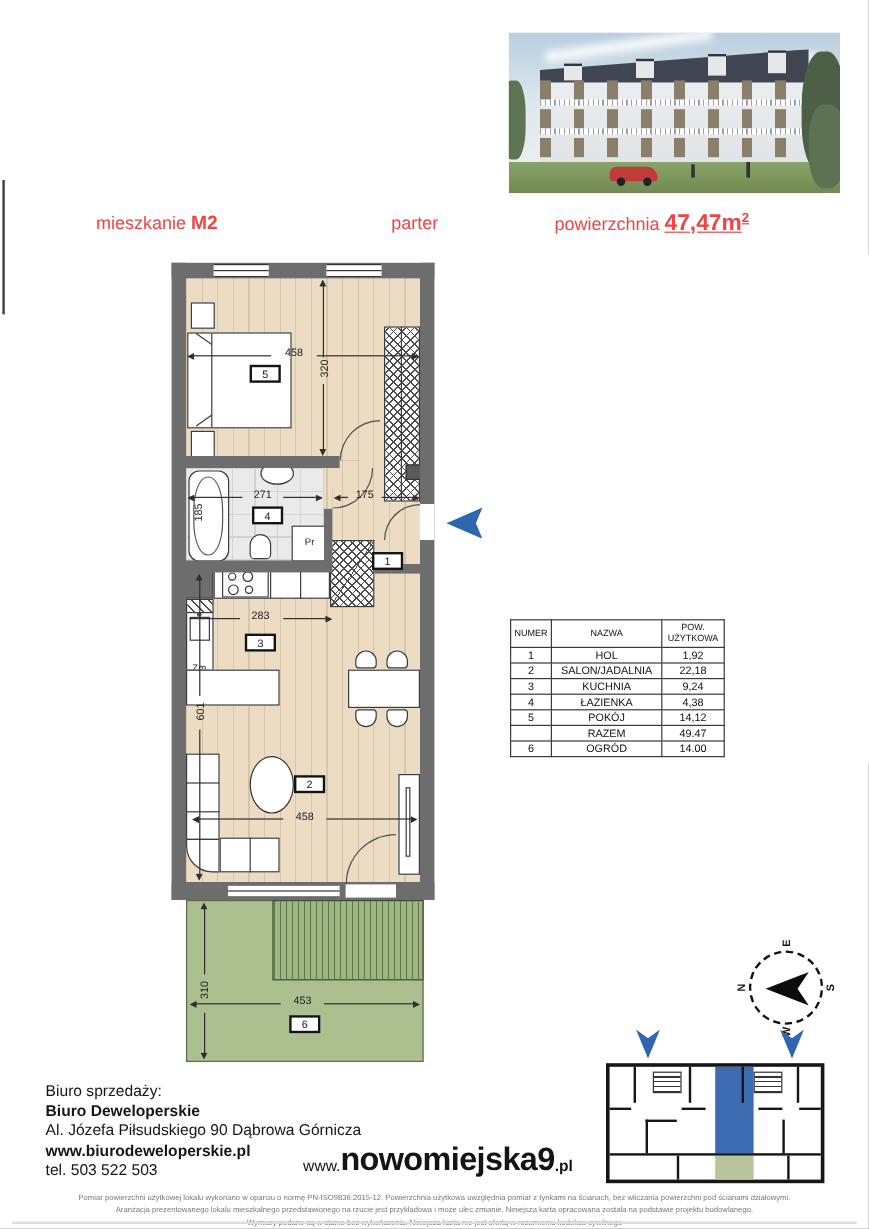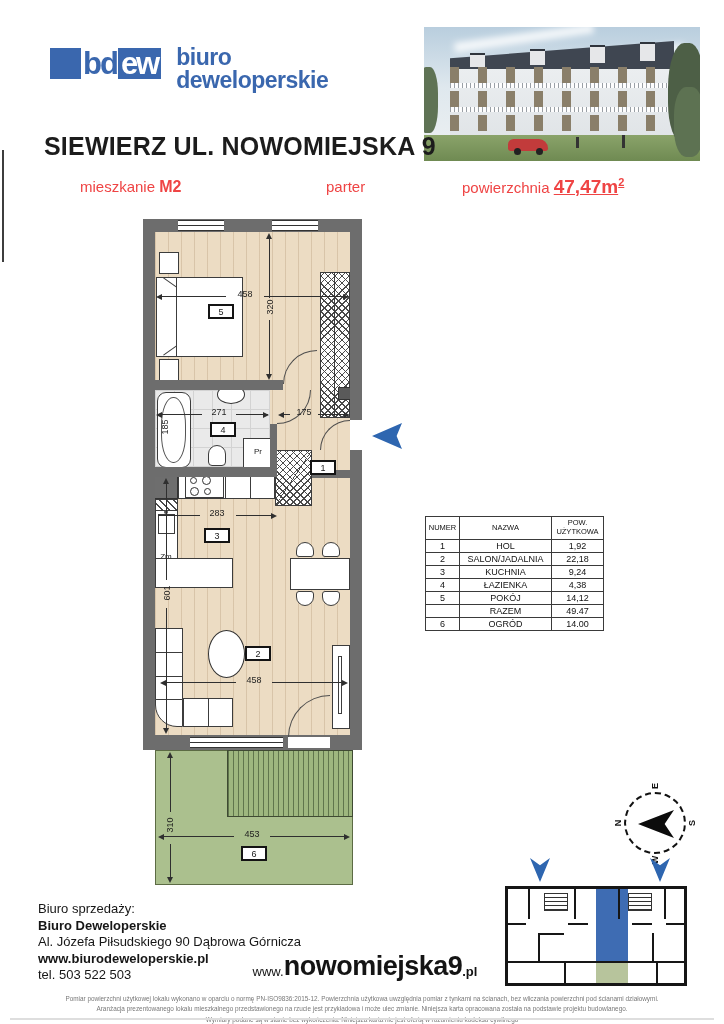--- a/index.html
+++ b/index.html
@@ -49,31 +49,20 @@
   .stairs{background-image:repeating-linear-gradient(0deg,#333 0 1px,transparent 1px 4px);border:1px solid #333;box-sizing:border-box;}
   .compass-letter{font-size:9px;font-weight:bold;color:#111;width:10px;height:10px;display:flex;align-items:center;justify-content:center;}
 </style>
 </head>
 <body>
 
 <div id="page">
 
   <div class="a" style="left:2px;top:150px;width:2px;height:112px;background:#3d3d3d;"></div>
 
-  <div class="a logo-row" style="left:50px;top:46px;">
-    <div class="mark">
-      <div class="mark-sq"></div>
-      <div class="mark-bd">bd</div>
-      <div class="mark-ew-box">ew</div>
-    </div>
-    <div class="logo-name">
-      <div>biuro</div>
-      <div>deweloperskie</div>
-    </div>
-  </div>
 
   <div class="a" style="left:424px;top:27px;width:276px;height:134px;overflow:hidden;">
     <div class="a" style="left:0;top:0;width:276px;height:134px;background:linear-gradient(180deg,#b9cede 0%,#dfe8ee 45%,#eef1f2 100%);"></div>
     <div class="a" style="left:30px;top:6px;width:140px;height:10px;background:rgba(255,255,255,.8);transform:rotate(-8deg);filter:blur(3px);"></div>
     <div class="a" style="left:150px;top:22px;width:110px;height:8px;background:rgba(255,255,255,.7);transform:rotate(-6deg);filter:blur(3px);"></div>
     <div class="a" style="left:26px;top:34px;width:224px;height:86px;background:linear-gradient(#eceff1,#dfe3e6);"></div>
     <div class="a" style="left:26px;top:14px;width:224px;height:28px;background:#3f4651;clip-path:polygon(0 62%,100% 0,100% 100%,0 100%);"></div>
     <div class="a" style="left:46px;top:26px;width:15px;height:12px;background:#e6e7e9;border-top:2px solid #30353d;"></div>
     <div class="a" style="left:106px;top:22px;width:15px;height:14px;background:#e6e7e9;border-top:2px solid #30353d;"></div>
     <div class="a" style="left:166px;top:18px;width:15px;height:16px;background:#e6e7e9;border-top:2px solid #30353d;"></div>
@@ -87,21 +76,20 @@
     <div class="a" style="left:84px;top:112px;width:40px;height:12px;background:#c23b3b;border-radius:6px 10px 3px 3px;"></div>
     <div class="a" style="left:90px;top:121px;width:7px;height:7px;background:#222;border-radius:50%;"></div>
     <div class="a" style="left:112px;top:121px;width:7px;height:7px;background:#222;border-radius:50%;"></div>
     <div class="a" style="left:244px;top:16px;width:36px;height:100px;background:#4d5f46;border-radius:45% 40% 30% 40%;"></div>
     <div class="a" style="left:250px;top:60px;width:30px;height:70px;background:#5d7252;border-radius:40%;"></div>
     <div class="a" style="left:-6px;top:40px;width:20px;height:66px;background:#5f7355;border-radius:40%;"></div>
     <div class="a" style="left:152px;top:110px;width:3px;height:11px;background:#333;"></div>
     <div class="a" style="left:198px;top:108px;width:3px;height:13px;background:#333;"></div>
   </div>
 
-  <div class="a title" style="left:44px;top:132px;">SIEWIERZ UL. NOWOMIEJSKA 9</div>
   <div class="a sub" style="left:80px;top:178px;"><span>mieszkanie</span>&nbsp;<b>M2</b></div>
   <div class="a sub" style="left:326px;top:178px;">parter</div>
   <div class="a sub area" style="left:462px;top:176px;"><span>powierzchnia</span>&nbsp;<b>47,47m</b><b style="font-size:11px;vertical-align:top;">2</b></div>
 
   <div class="a" style="left:138px;top:216px;width:280px;height:685px;">
 
     <div class="a wood" style="left:17px;top:16px;width:195px;height:503px;"></div>
     <div class="a tile" style="left:17px;top:174px;width:115px;height:77px;"></div>
 
     <div class="a fw" style="left:18px;top:61px;width:87px;height:80px;"></div>

